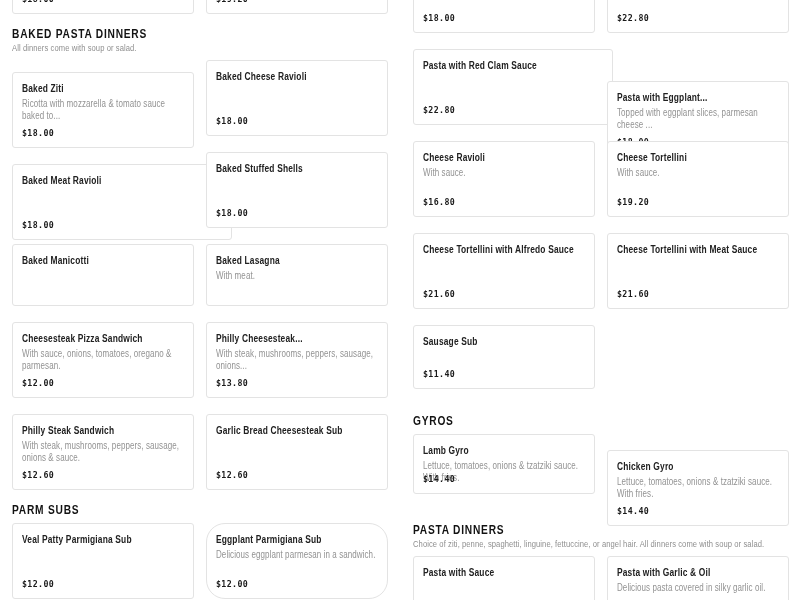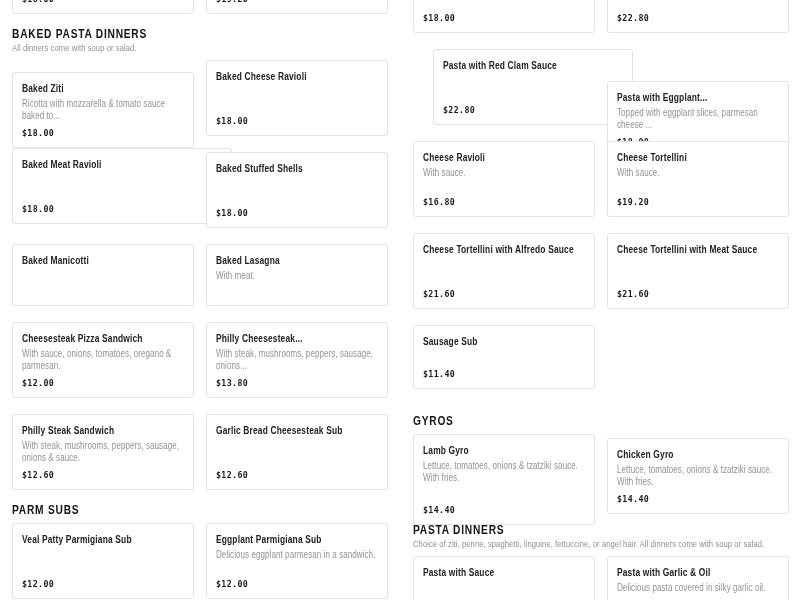--- a/index.html
+++ b/index.html
@@ -54,21 +54,21 @@
       <div class="section-sub" style="top: 41px;">All dinners come with soup or salad.</div>
       <div class="card" style="left: 0px; top: 72px; width: 182px; height: 76px;">
         <div class="card-title">Baked Ziti</div>
         <div class="card-desc">Ricotta with mozzarella &amp; tomato sauce baked to...</div>
         <div class="card-price">$18.00</div>
       </div>
       <div class="card" style="left: 194px; top: 60px; width: 182px; height: 76px;">
         <div class="card-title">Baked Cheese Ravioli</div>
         <div class="card-price">$18.00</div>
       </div>
-      <div class="card" style="left: 0px; top: 148px; width: 220px; height: 76px;">
+      <div class="card" style="left: 0px; top: 164px; width: 220px; height: 76px;">
         <div class="card-title">Baked Meat Ravioli</div>
         <div class="card-price">$18.00</div>
       </div>
       <div class="card" style="left: 194px; top: 152px; width: 182px; height: 76px;">
         <div class="card-title">Baked Stuffed Shells</div>
         <div class="card-price">$18.00</div>
       </div>
       <div class="card" style="left: 194px; top: 244px; width: 182px; height: 62px;">
         <div class="card-title">Baked Lasagna</div>
         <div class="card-desc">With meat.</div>
@@ -93,34 +93,34 @@
       </div>
       <div class="card" style="left: 194px; top: 414px; width: 182px; height: 76px;">
         <div class="card-title">Garlic Bread Cheesesteak Sub</div>
         <div class="card-price">$12.60</div>
       </div>
       <div class="section-heading" style="top: 503px;">PARM SUBS</div>
       <div class="card" style="left: 0px; top: 523px; width: 182px; height: 76px;">
         <div class="card-title">Veal Patty Parmigiana Sub</div>
         <div class="card-price">$12.00</div>
       </div>
-      <div class="card" style="left: 194px; top: 523px; width: 182px; height: 76px;">
+      <div class="card" style="left: 194px; top: 523px; width: 182px; height: 76px; border-radius: 19px;">
         <div class="card-title">Eggplant Parmigiana Sub</div>
         <div class="card-desc">Delicious eggplant parmesan in a sandwich.</div>
         <div class="card-price">$12.00</div>
       </div>
     </div>
   <div class="half" id="half-right" style="left:413px;width:376px;">
       <div class="card" style="left: 0px; top: -43px; width: 182px; height: 76px;">
         <div class="card-price">$18.00</div>
       </div>
       <div class="card" style="left: 194px; top: -43px; width: 182px; height: 76px;">
         <div class="card-price">$22.80</div>
       </div>
-      <div class="card" style="left: 0px; top: 49px; width: 200px; height: 76px; margin-left: 20px;">
+      <div class="card" style="left: 0px; top: 49px; width: 200px; height: 76px;">
         <div class="card-title">Pasta with Red Clam Sauce</div>
         <div class="card-price">$22.80</div>
       </div>
       <div class="card" style="left: 194px; top: 49px; width: 182px; height: 76px; margin-top: 32px;">
         <div class="card-title">Pasta with Eggplant...</div>
         <div class="card-desc">Topped with eggplant slices, parmesan cheese ...</div>
         <div class="card-price">$18.00</div>
       </div>
       <div class="card" style="left: 0px; top: 141px; width: 182px; height: 76px;">
         <div class="card-title">Cheese Ravioli</div>
@@ -138,26 +138,26 @@
       </div>
       <div class="card" style="left: 194px; top: 233px; width: 182px; height: 76px;">
         <div class="card-title">Cheese Tortellini with Meat Sauce</div>
         <div class="card-price">$21.60</div>
       </div>
       <div class="card" style="left: 0px; top: 325px; width: 182px; height: 64px;">
         <div class="card-title">Sausage Sub</div>
         <div class="card-price">$11.40</div>
       </div>
       <div class="section-heading" style="top: 414px;">GYROS</div>
-      <div class="card" style="left: 0px; top: 434px; width: 182px; height: 91px;">
+      <div class="card" style="left: 0px; top: 434px; width: 182px; height: 60px;">
         <div class="card-title">Lamb Gyro</div>
         <div class="card-desc">Lettuce, tomatoes, onions &amp; tzatziki sauce. With fries.</div>
         <div class="card-price">$14.40</div>
       </div>
-      <div class="card" style="left: 194px; top: 438px; width: 182px; height: 76px;">
+      <div class="card" style="left: 194px; top: 450px; width: 182px; height: 76px;">
         <div class="card-title">Chicken Gyro</div>
         <div class="card-desc">Lettuce, tomatoes, onions &amp; tzatziki sauce. With fries.</div>
         <div class="card-price">$14.40</div>
       </div>
       <div class="section-heading" style="top: 523px;">PASTA DINNERS</div>
       <div class="section-sub" style="top: 537px;">Choice of ziti, penne, spaghetti, linguine, fettuccine, or angel hair. All dinners come with soup or salad.</div>
       <div class="card" style="left: 0px; top: 556px; width: 182px; height: 62px;">
         <div class="card-title">Pasta with Sauce</div>
       </div>
       <div class="card" style="left: 194px; top: 556px; width: 182px; height: 62px;">

